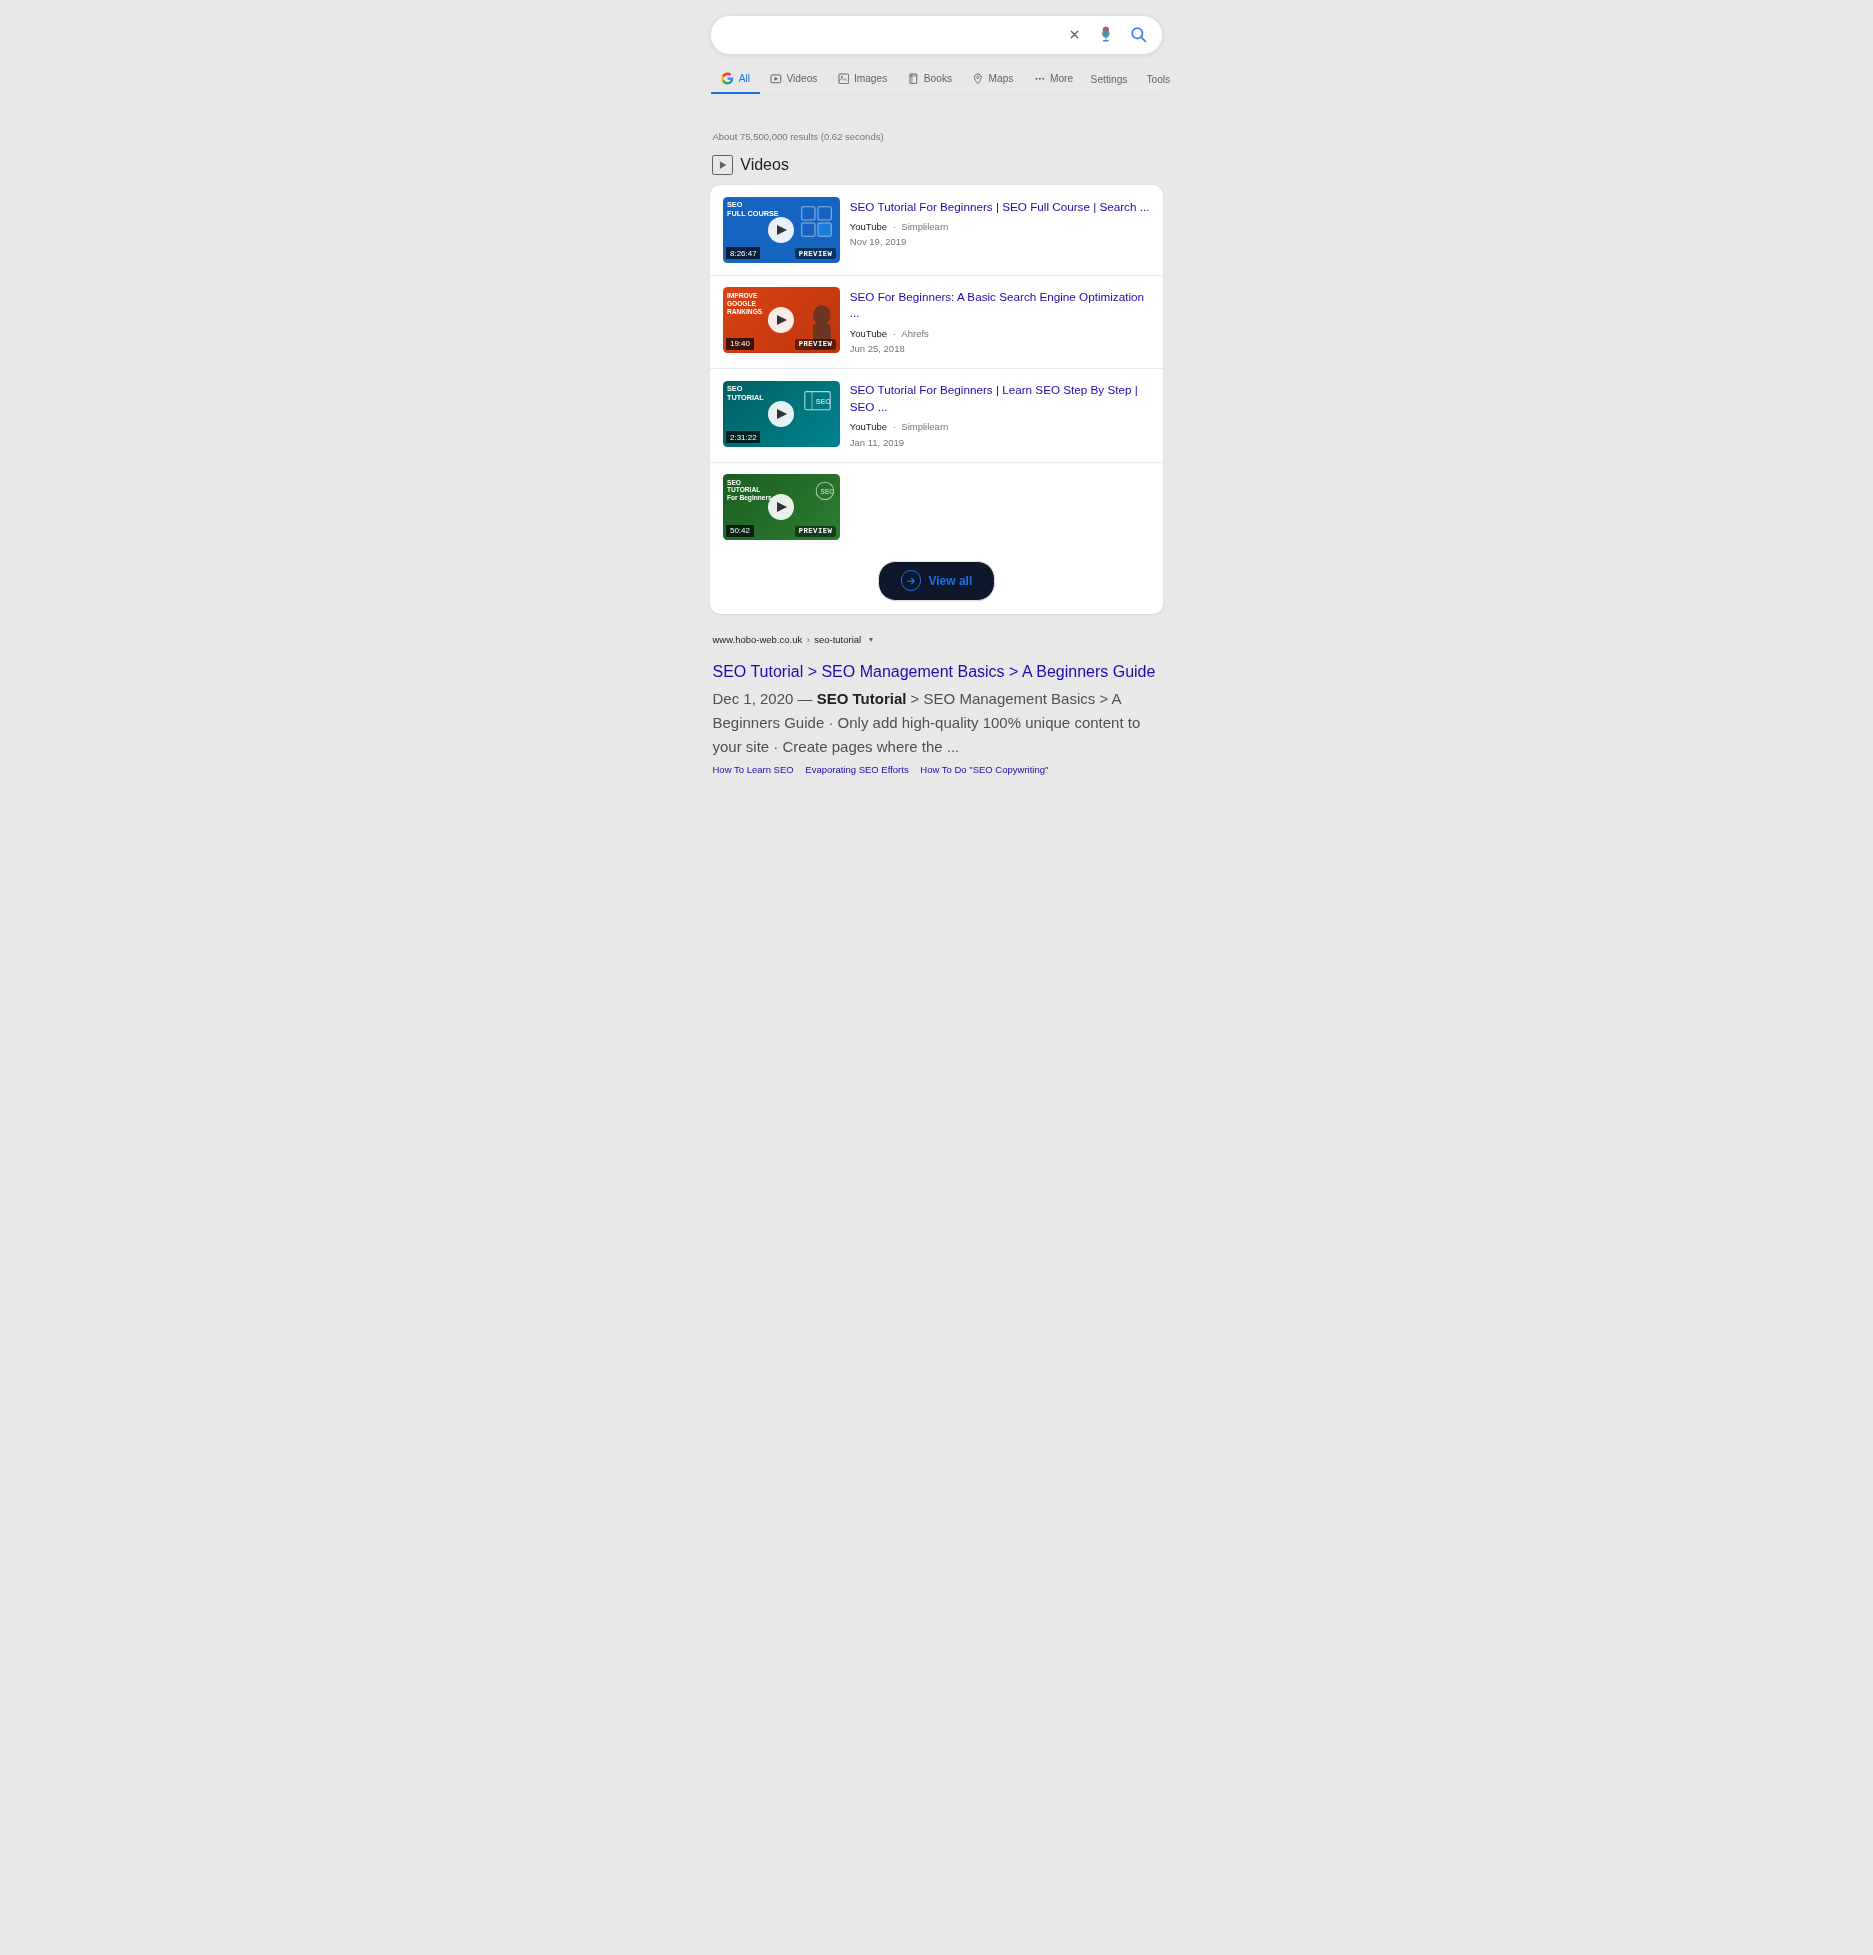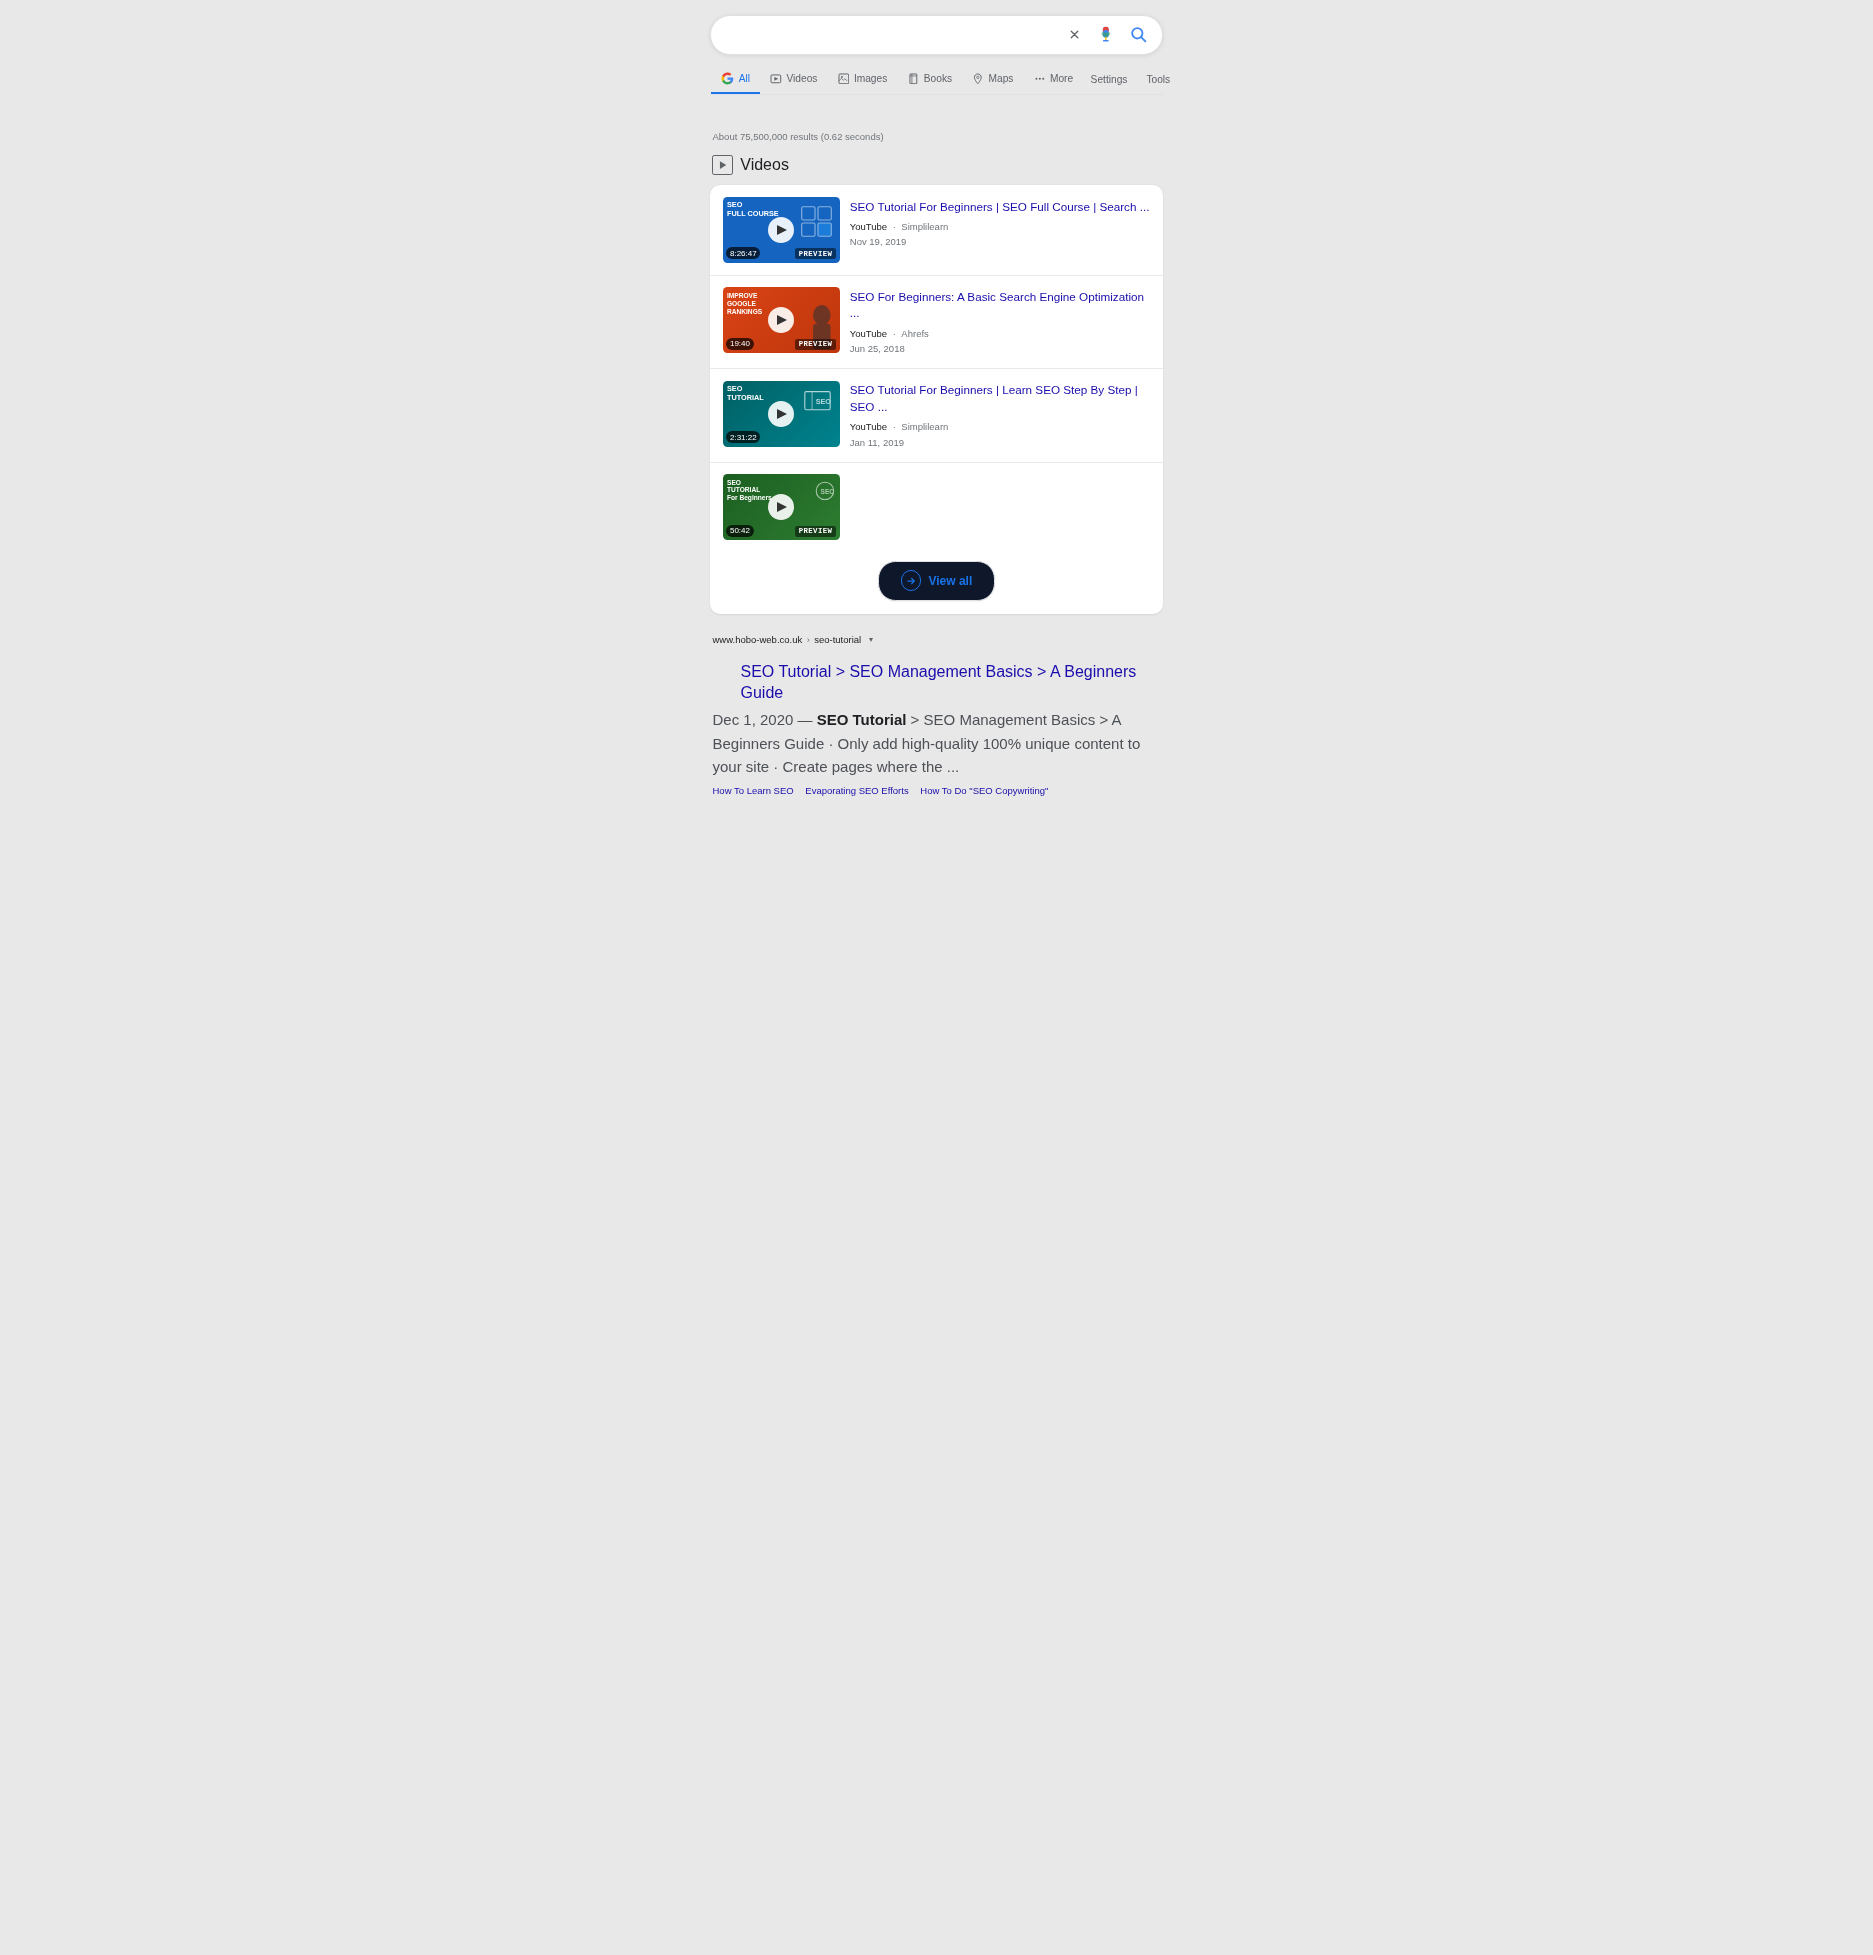--- a/index.html
+++ b/index.html
@@ -168,21 +168,21 @@
       margin-left: 2.2px;
     }
     .video-duration {
       position: absolute;
       bottom: 3.7px;
       left: 3.7px;
       background: rgba(0,0,0,0.7);
       color: #fff;
       font-size: 8px;
       padding: 1.5px 3.7px;
-      border-radius: 6px;
+      border-radius: 0;
       z-index: 2;
     }
     .preview-label {
       position: absolute;
       bottom: 3.7px;
       right: 3.7px;
       background: rgba(0,0,0,0.5);
       color: #fff;
       font-size: 7.3px;
       padding: 1.5px 3.7px;
@@ -271,21 +271,20 @@
       border-top: 4.4px solid #5f6368;
       margin-left: 2.9px;
       cursor: pointer;
     }
     .organic-title {
       font-size: 16px;
       color: #1a0dab;
       line-height: 1.3;
       margin-bottom: 4.4px;
       cursor: pointer;
-      margin-left: 28px;
     }
     .organic-snippet {
       font-size: 15px;
       color: #4d5156;
       line-height: 1.58;
       margin-bottom: 5.9px;
     }
     .organic-snippet strong {
       color: #202124;
       font-weight: 700;

